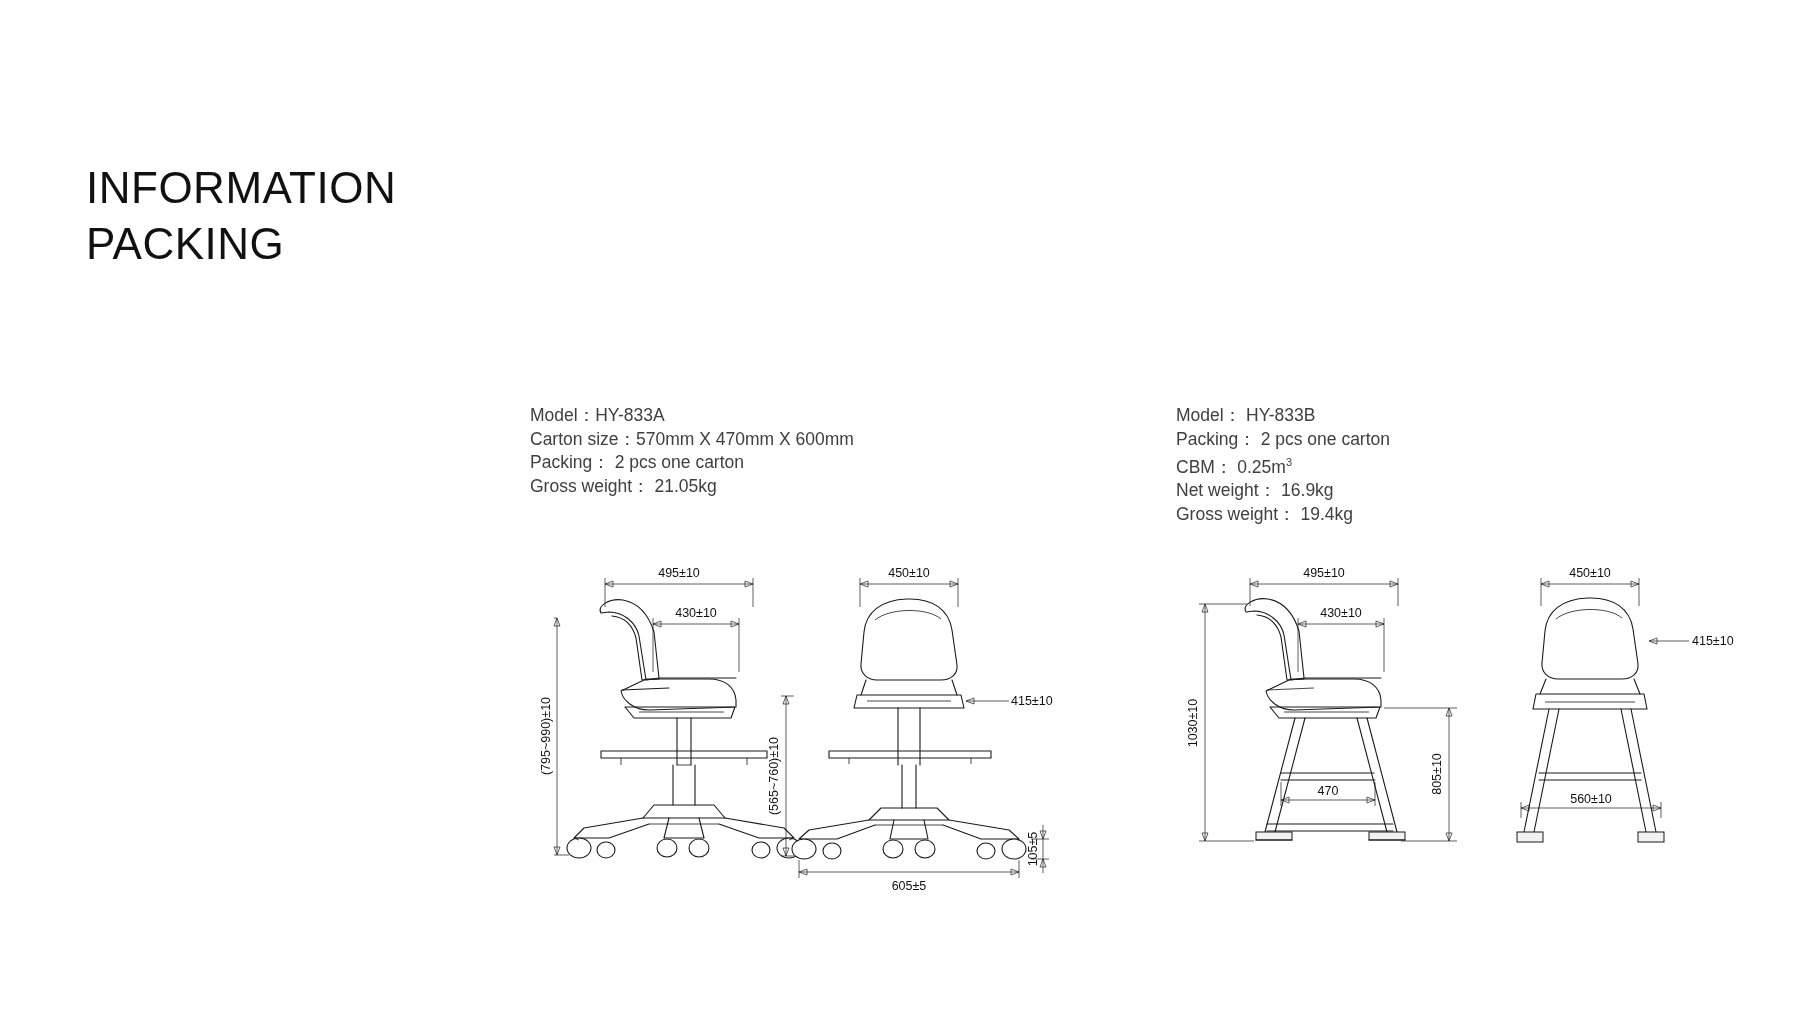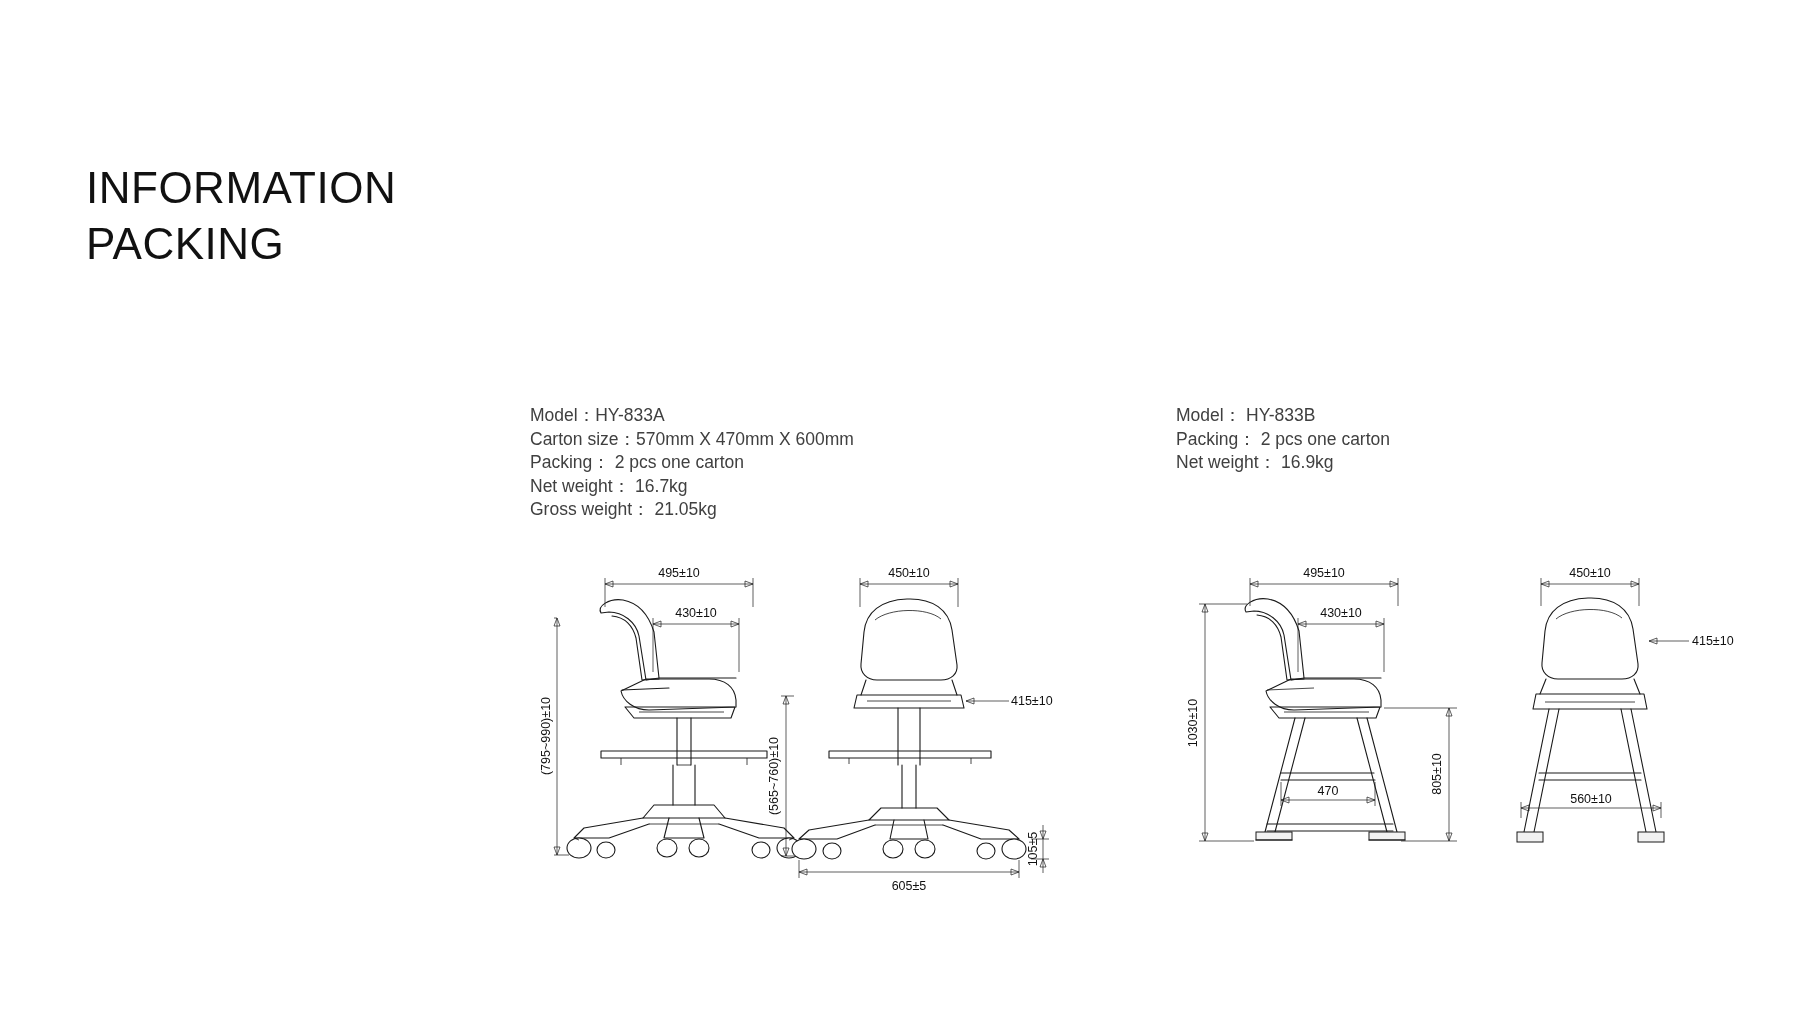--- a/index.html
+++ b/index.html
@@ -75,28 +75,29 @@
 
   <div class="title-block">
     <span class="title-line">INFORMATION</span>
     <span class="title-line">PACKING</span>
   </div>
 
   <div class="spec-block spec-a">
     <span class="spec-line"><span>Model：</span><span>HY-833A</span></span>
     <span class="spec-line"><span>Carton size：</span><span>570mm X 470mm X 600mm</span></span>
     <span class="spec-line"><span>Packing：</span> <span>2 pcs one carton</span></span>
-    <span class="spec-line"><span>Net weight：</span> <span>16.7kg</span></span>
     <span class="spec-line"><span>Gross weight：</span> <span>21.05kg</span></span>
   </div>
 
   <div class="spec-block spec-b">
     <span class="spec-line"><span>Model：</span> <span>HY-833B</span></span>
     <span class="spec-line"><span>Packing：</span> <span>2 pcs one carton</span></span>
+    <span class="spec-line"><span>CBM：</span> <span>0.25m</span><sup>3</sup></span>
     <span class="spec-line"><span>Net weight：</span> <span>16.9kg</span></span>
+    <span class="spec-line"><span>Gross weight：</span> <span>19.4kg</span></span>
   </div>
 
   <div class="drawings">
     <svg class="dwg" width="1800" height="420" viewBox="0 0 1800 420" xmlns="http://www.w3.org/2000/svg">
 
       <g>
 
         <path class="ln" d="M592 53 C 588 46 600 38 614 40 C 630 43 640 56 645 72 L 650 118 L 637 120 L 630 76 C 627 62 614 52 600 52 Z"></path>
         <path class="ln" d="M603 56 C 616 57 624 66 627 78 L 633 120 L 650 119"></path>
 

